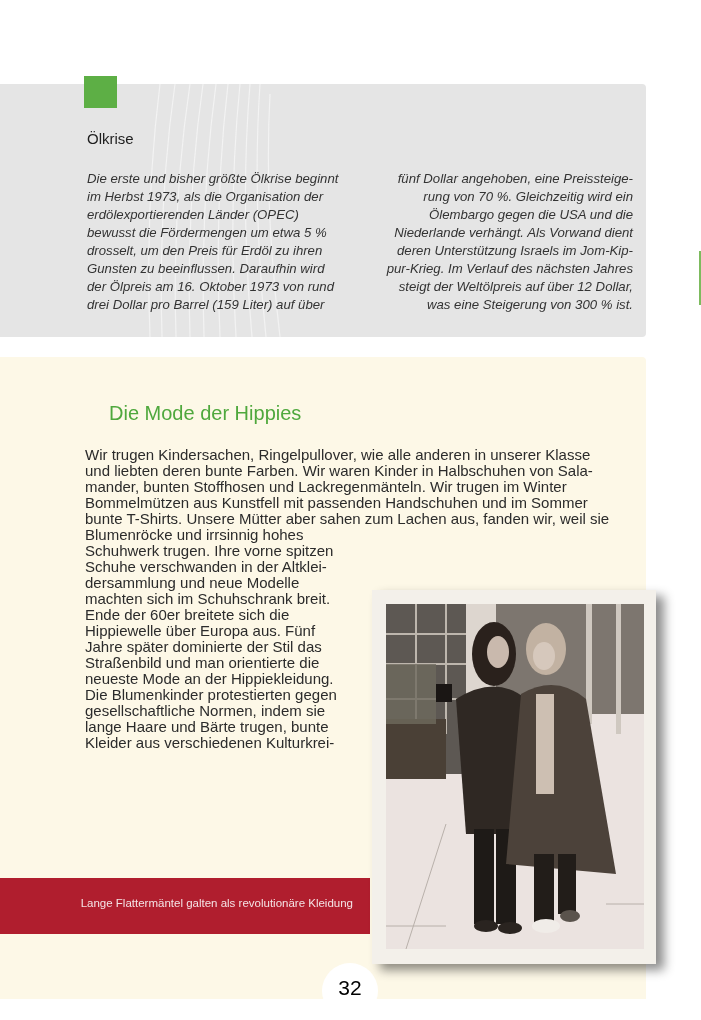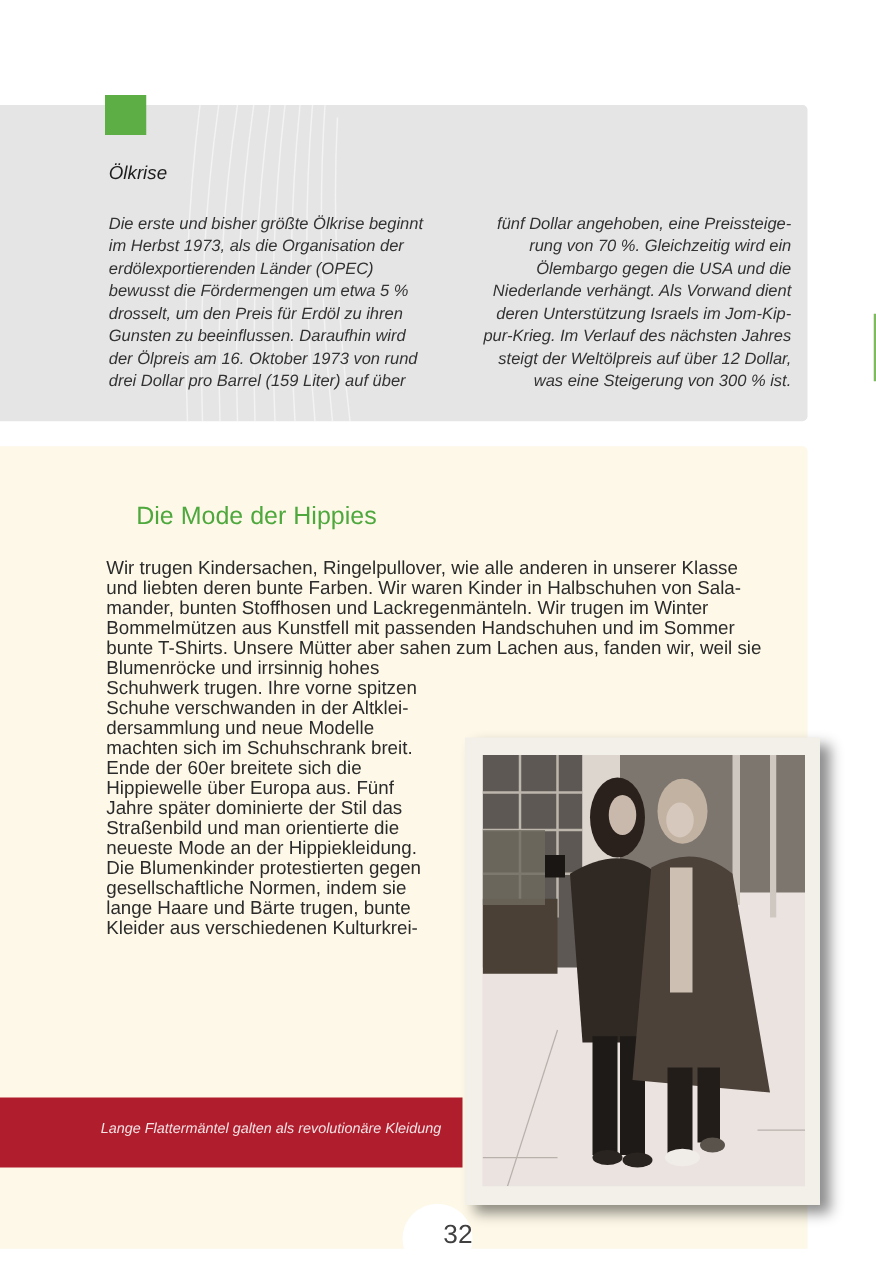--- a/index.html
+++ b/index.html
@@ -13,21 +13,21 @@
     background: #e5e5e5; border-radius: 0 4px 4px 0; overflow: hidden;
   }
   .info-box .deco {
     position: absolute; left: 140px; top: 0; width: 200px; height: 253px;
   }
   .green-square {
     position: absolute; left: 84px; top: 76px; width: 33px; height: 32px;
     background: #5daf45;
   }
   .info-title {
-    position: absolute; left: 87px; top: 130px; font-size: 15px; font-style: italic;
+    position: absolute; left: 87px; top: 130px; font-size: 15px; 
     color: #1e1e1e;
   }
   .info-col {
     position: absolute; top: 170px; font-size: 13.2px; font-style: italic;
     color: #333; line-height: 18px; white-space: pre-line;
   }
   .info-col.c1 { left: 87px; width: 270px; }
   .info-col.c2 { left: 363px; width: 270px; text-align: right; }
   .edge-mark {
     position: absolute; left: 699px; top: 251px; width: 2px; height: 54px;
@@ -40,42 +40,41 @@
   .main-title {
     position: absolute; left: 85px; top: 402px; font-size: 20px; color: #4fa83d; margin-left: 24px;
   }
   .main-text {
     position: absolute; left: 85px; top: 447px; font-size: 15px; color: #2b2b2b;
     line-height: 16px; white-space: pre-line;
   }
   .caption-bar {
     position: absolute; left: 0; top: 878px; width: 370px; height: 56px;
     background: #b01e2e;
-    font-style: italic;
   }
   .caption-text {
     position: absolute; right: 17px; top: 19px; font-size: 11.5px; color: #f4e3e5;
     white-space: nowrap;
   }
   .photo-frame {
     position: absolute; left: 372px; top: 590px; width: 284px; height: 374px;
     background: #f3f0ea;
     box-shadow: 8px 6px 10px rgba(0,0,0,0.45);
   }
   .photo {
     position: absolute; left: 14px; top: 14px; width: 258px; height: 345px;
     background: #e8e0dc; overflow: hidden;
   }
   .page-num-wrap {
     position: absolute; left: 322px; top: 963px; width: 56px; height: 56px;
     border-radius: 50%; background: #ffffff;
   }
   .page-num {
-    position: absolute; left: 0; width: 56px; top: 13px; text-align: right;
-    font-size: 21px; color: #404040;
+    position: absolute; left: 0; width: 56px; top: 13px; text-align: center;
+    font-size: 21px; color: #000000;
   }
   .bottom-white {
     position: absolute; left: 0; top: 999px; width: 701px; height: 21px; background: #ffffff;
   }
 </style>
 </head>
 <body>
 
 <div class="info-box">
   <svg class="deco" viewBox="0 0 200 253">

